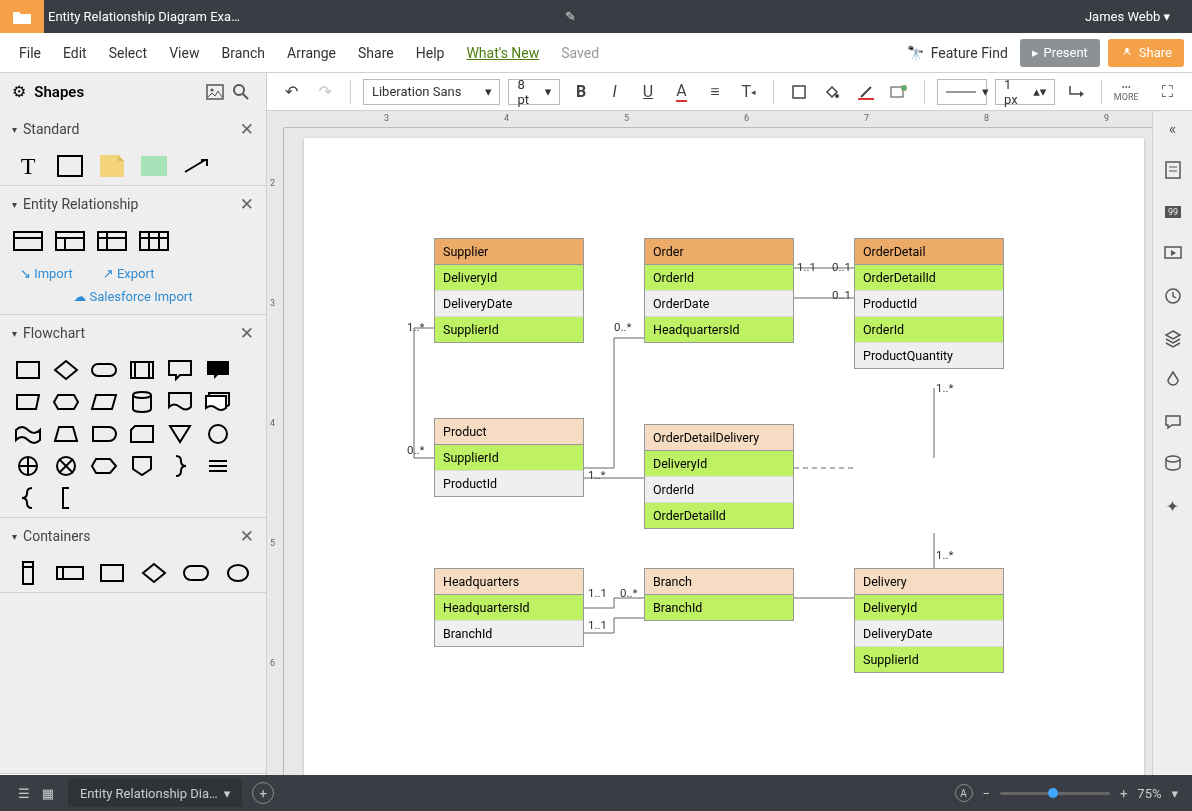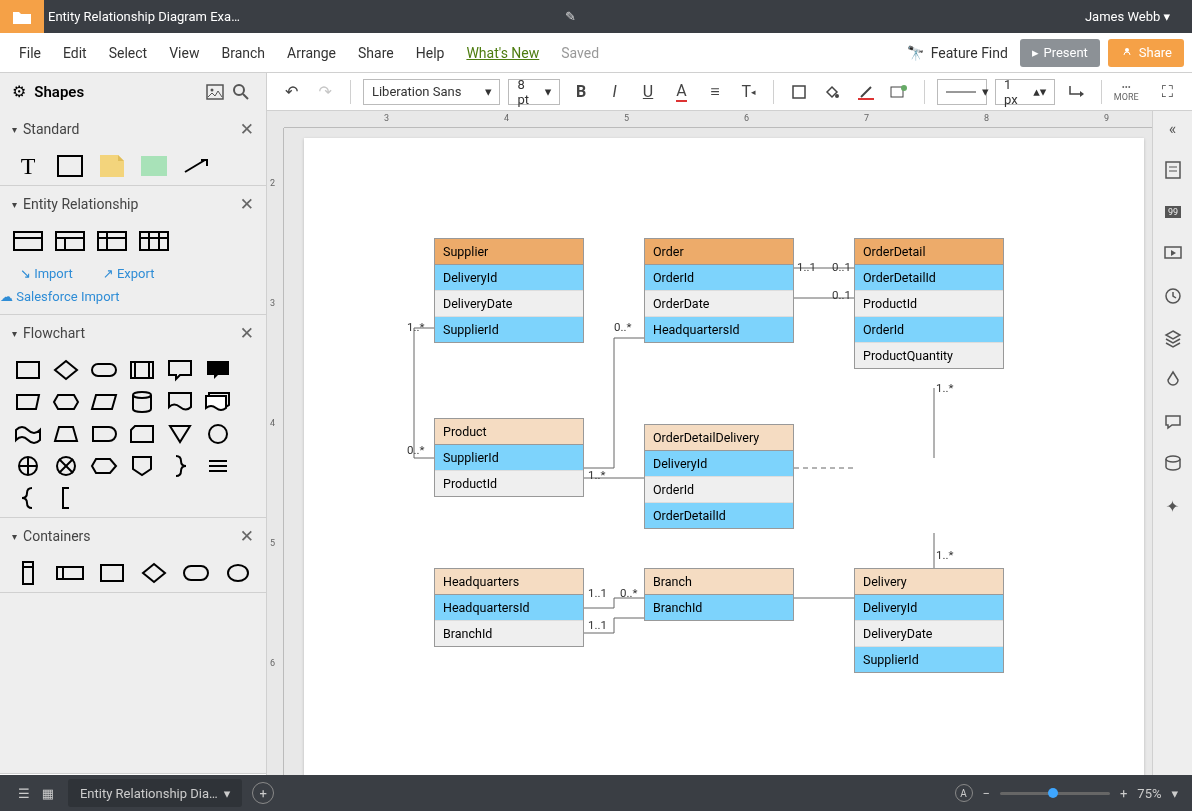--- a/index.html
+++ b/index.html
@@ -29,30 +29,30 @@
 .div{width:1px;height:24px;background:#d0d0d0;margin:0 4px}
 .main{display:flex;height:702px}
 .sidebar{width:267px;background:#eee;border-right:1px solid #d0d0d0;overflow:hidden;display:flex;flex-direction:column}
 .cat{border-bottom:1px solid #d0d0d0}
 .cat-h{display:flex;align-items:center;padding:8px 12px;font-size:14px;color:#444}
 .cat-h .tri{margin-right:6px;font-size:10px}
 .cat-h .x{margin-left:auto;color:#666;font-size:17px}
 .cat-b{padding:8px 14px;display:flex;flex-wrap:wrap;gap:14px}
 .shape{width:28px;height:22px;display:flex;align-items:center;justify-content:center}
 .er-actions{display:flex;gap:30px;padding:6px 20px 4px;font-size:13px;color:#2f8dd6}
-.er-actions2{text-align:left;padding:4px 0 10px;font-size:13px;color:#2f8dd6}
+.er-actions2{text-align:center;padding:4px 0 10px;font-size:13px;color:#2f8dd6}
 .import-bar{margin-top:auto;height:40px;border-top:1px solid #d0d0d0;background:#fff;display:flex;align-items:center;justify-content:center;gap:8px;font-size:14px;color:#444}
 .canvas-wrap{flex:1;position:relative;background:#e8e8e8;overflow:hidden}
 .ruler-h{position:absolute;top:0;left:17px;right:40px;height:17px;background:#e8e8e8;border-bottom:1px solid #bbb;font-size:9px;color:#666}
 .ruler-v{position:absolute;top:17px;left:0;width:17px;bottom:0;background:#e8e8e8;border-right:1px solid #bbb;font-size:9px;color:#666}
 .ruler-h .tick{position:absolute;top:2px}
 .ruler-v .tick{position:absolute;left:3px}
 .canvas{position:absolute;top:17px;left:17px;right:40px;bottom:17px;background:#e8e8e8;overflow:hidden}
 .page{position:absolute;top:10px;left:20px;width:840px;height:640px;background:#fff;box-shadow:0 1px 3px rgba(0,0,0,.2)}
-.entity{position:absolute;border:1px solid #999;background:#7dd3fc;font-size:12.5px}
+.entity{position:absolute;border:1px solid #999;background:#bef264;font-size:12.5px}
 .entity .hdr{padding:5px 8px;font-weight:400;border-bottom:1px solid #999}
 .entity .row{padding:5px 8px;border-bottom:1px solid #ddd}
 .entity .row:last-child{border-bottom:none}
 .entity .row.alt{background:#efefef}
 .h-orange{background:#edab6a}
 .h-peach{background:#f5dcc2}
 .rel-label{position:absolute;font-size:11.5px;color:#333;background:transparent}
 .scroll-h{position:absolute;bottom:0;left:17px;right:40px;height:17px;background:#e8e8e8}
 .scroll-h .thumb{position:absolute;top:4px;height:9px;background:#b0b0b0;border-radius:4px;left:300px;width:130px}
 .scroll-v{position:absolute;top:17px;right:32px;width:8px;bottom:17px}

